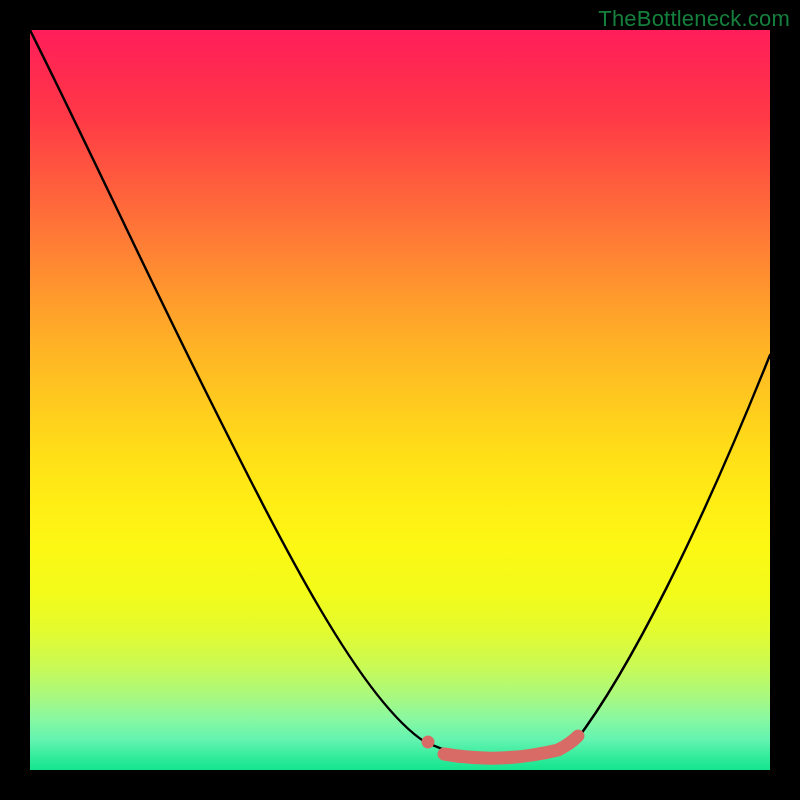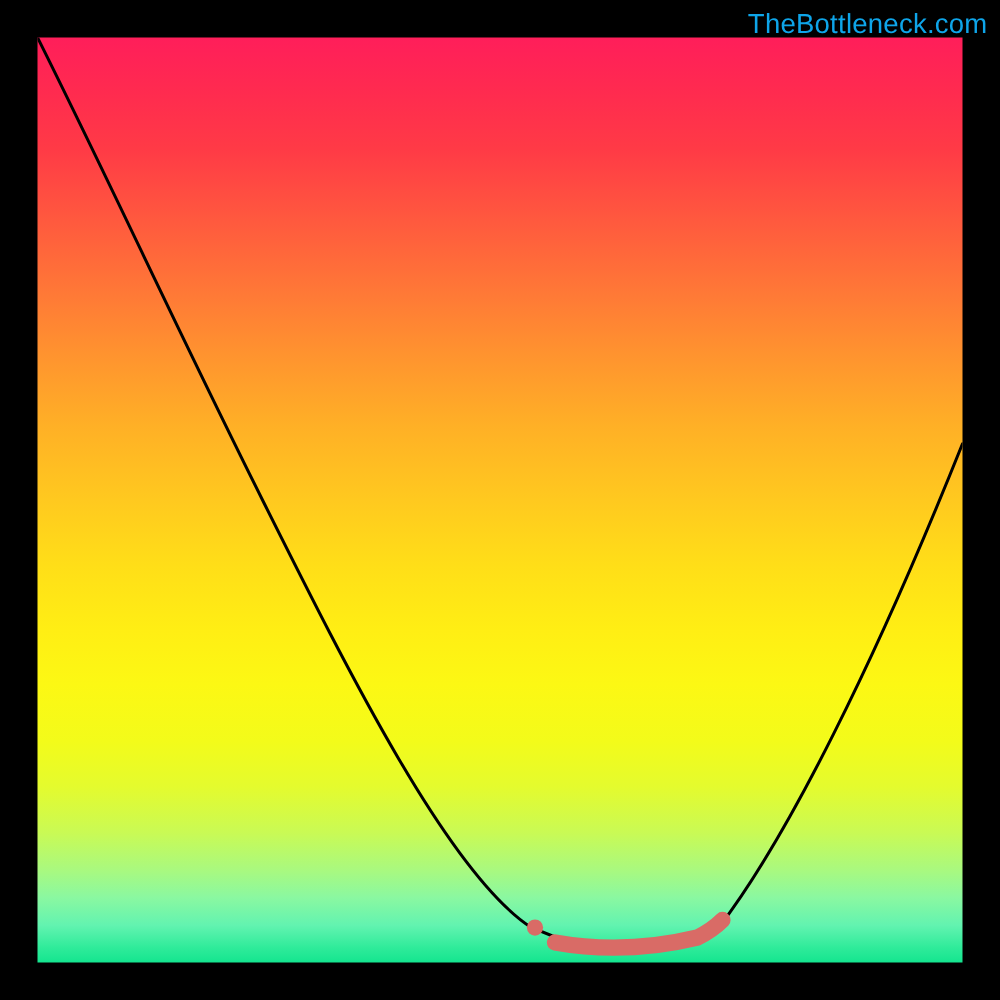--- a/index.html
+++ b/index.html
@@ -9,21 +9,21 @@
     width: 800px;
     height: 800px;
     background: #000;
   }
   .watermark {
     position: absolute;
     top: 6px;
     right: 10px;
     font-family: Arial, Helvetica, sans-serif;
     font-size: 22px;
-    color: #0ea5e9;
+    color: #15803d;
     font-weight: 500;
     letter-spacing: 0.2px;
   }
   .plot {
     position: absolute;
     left: 30px;
     top: 30px;
     width: 740px;
     height: 740px;
   }

